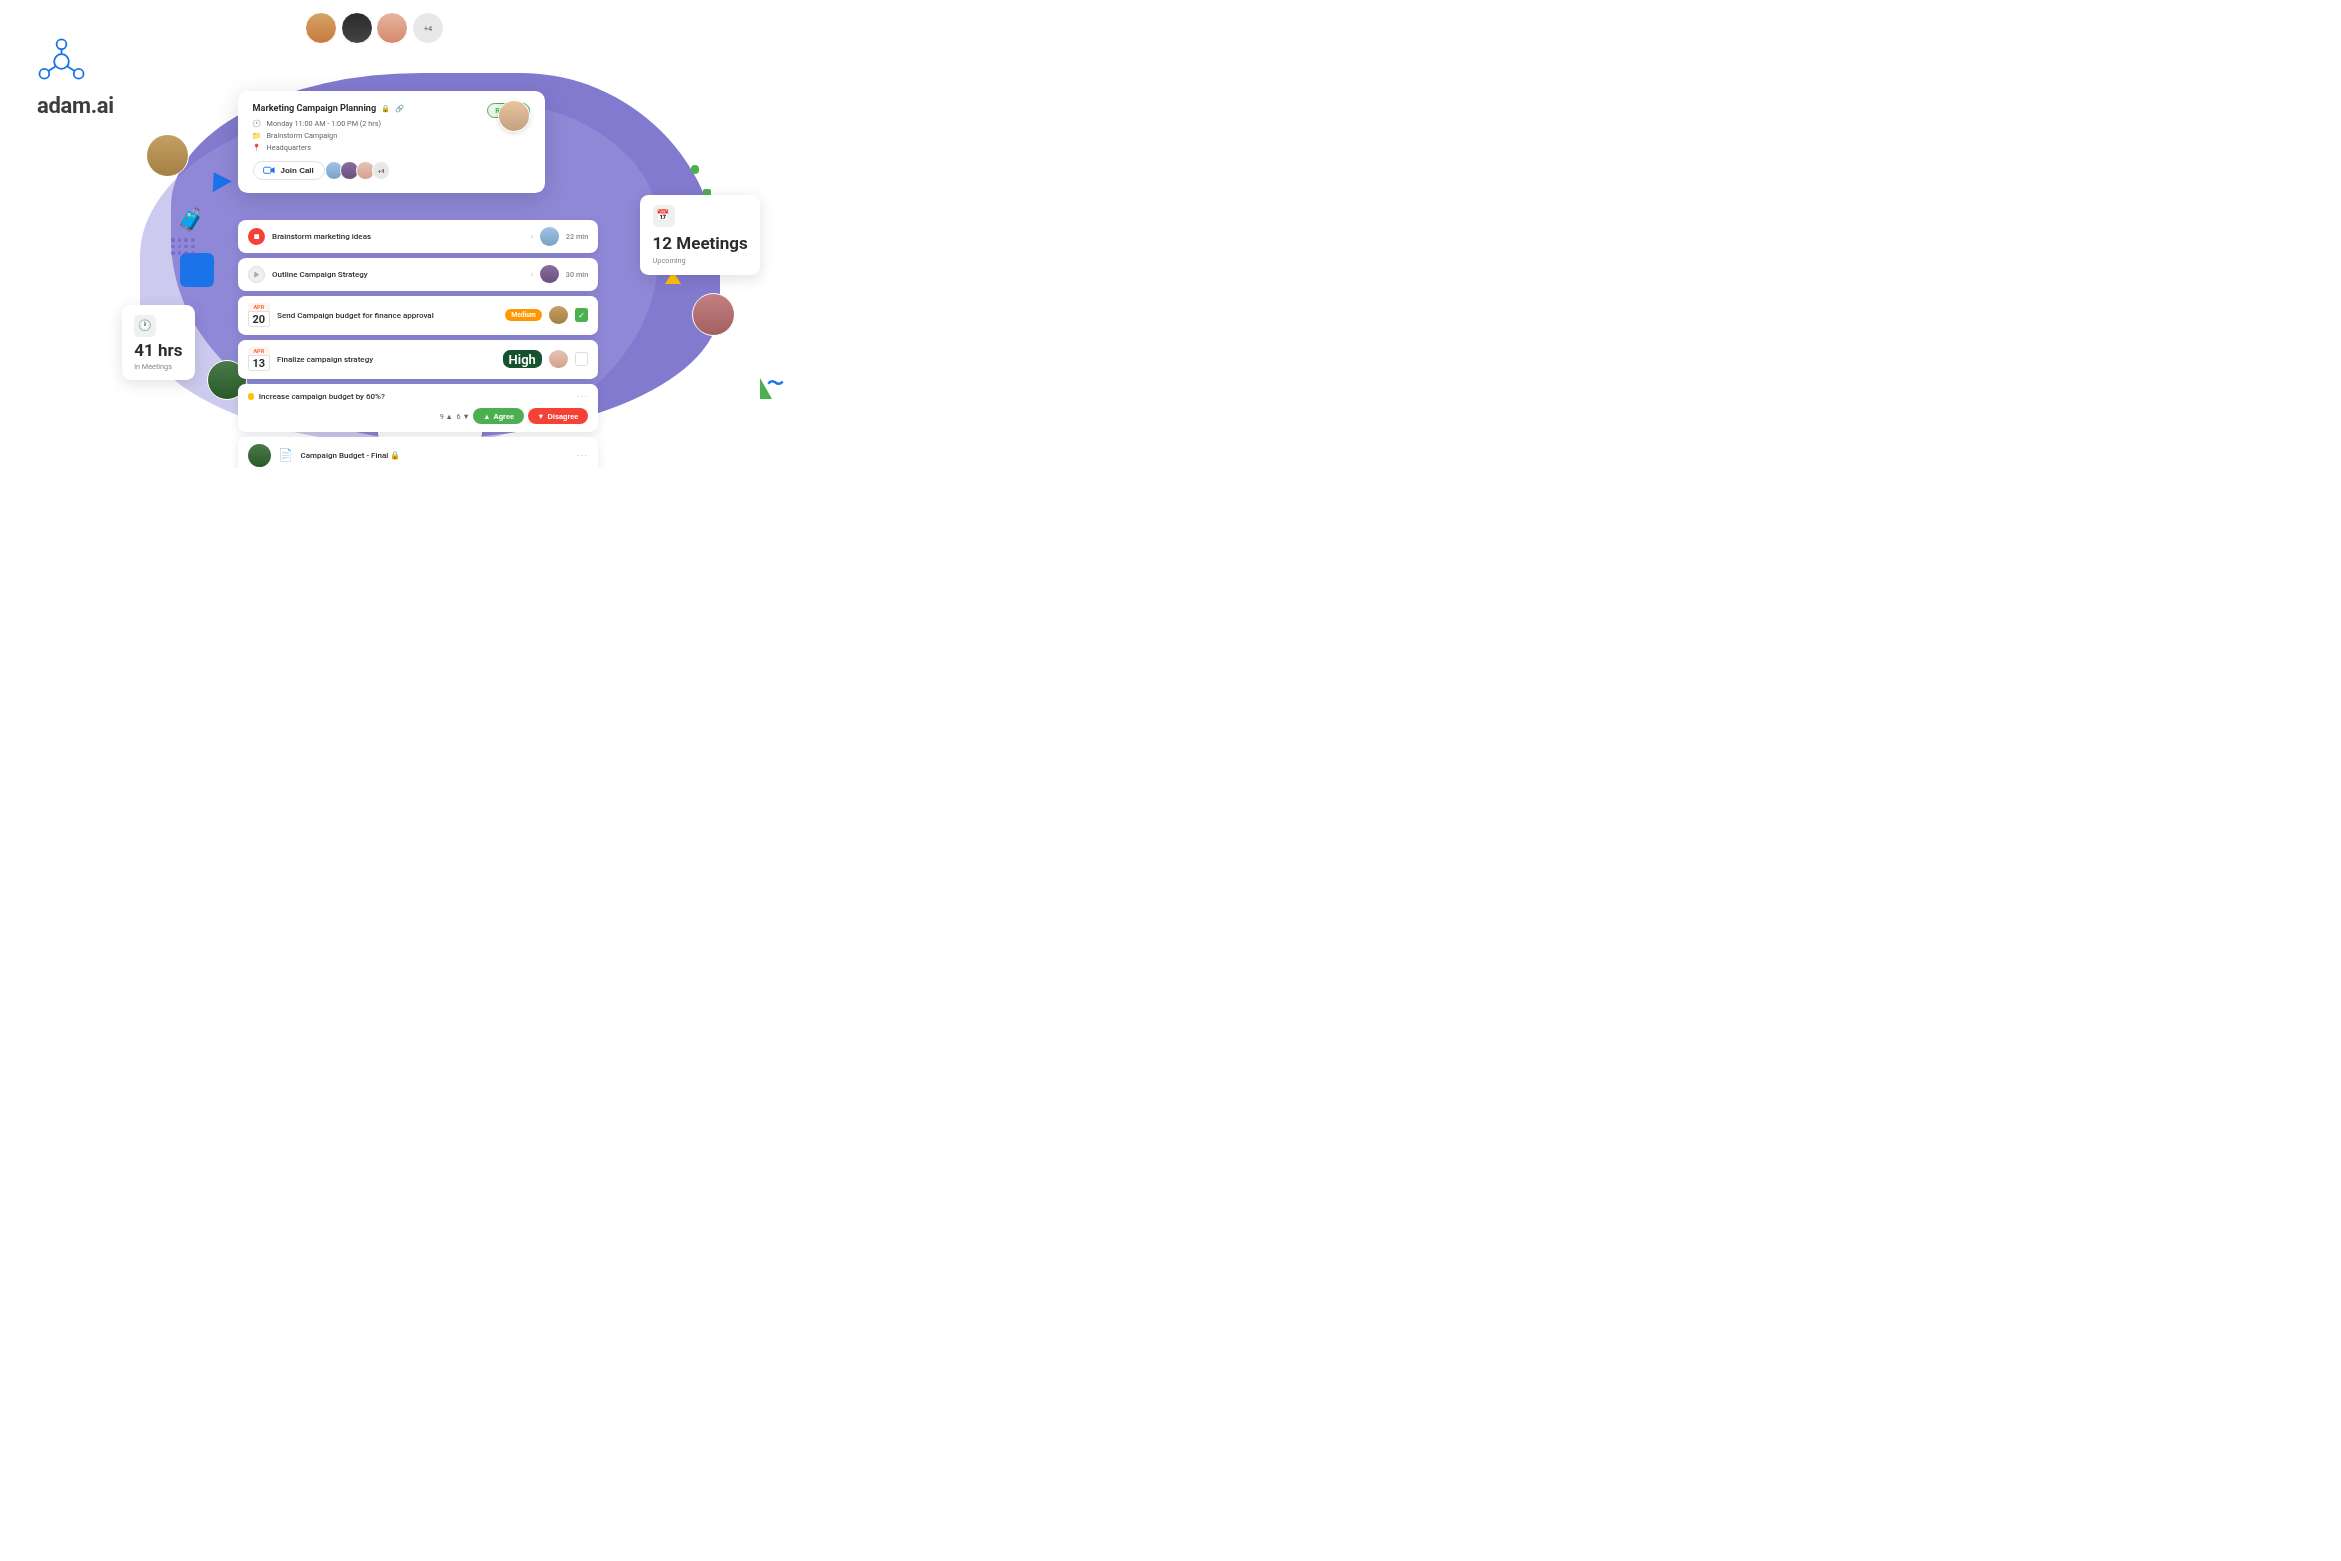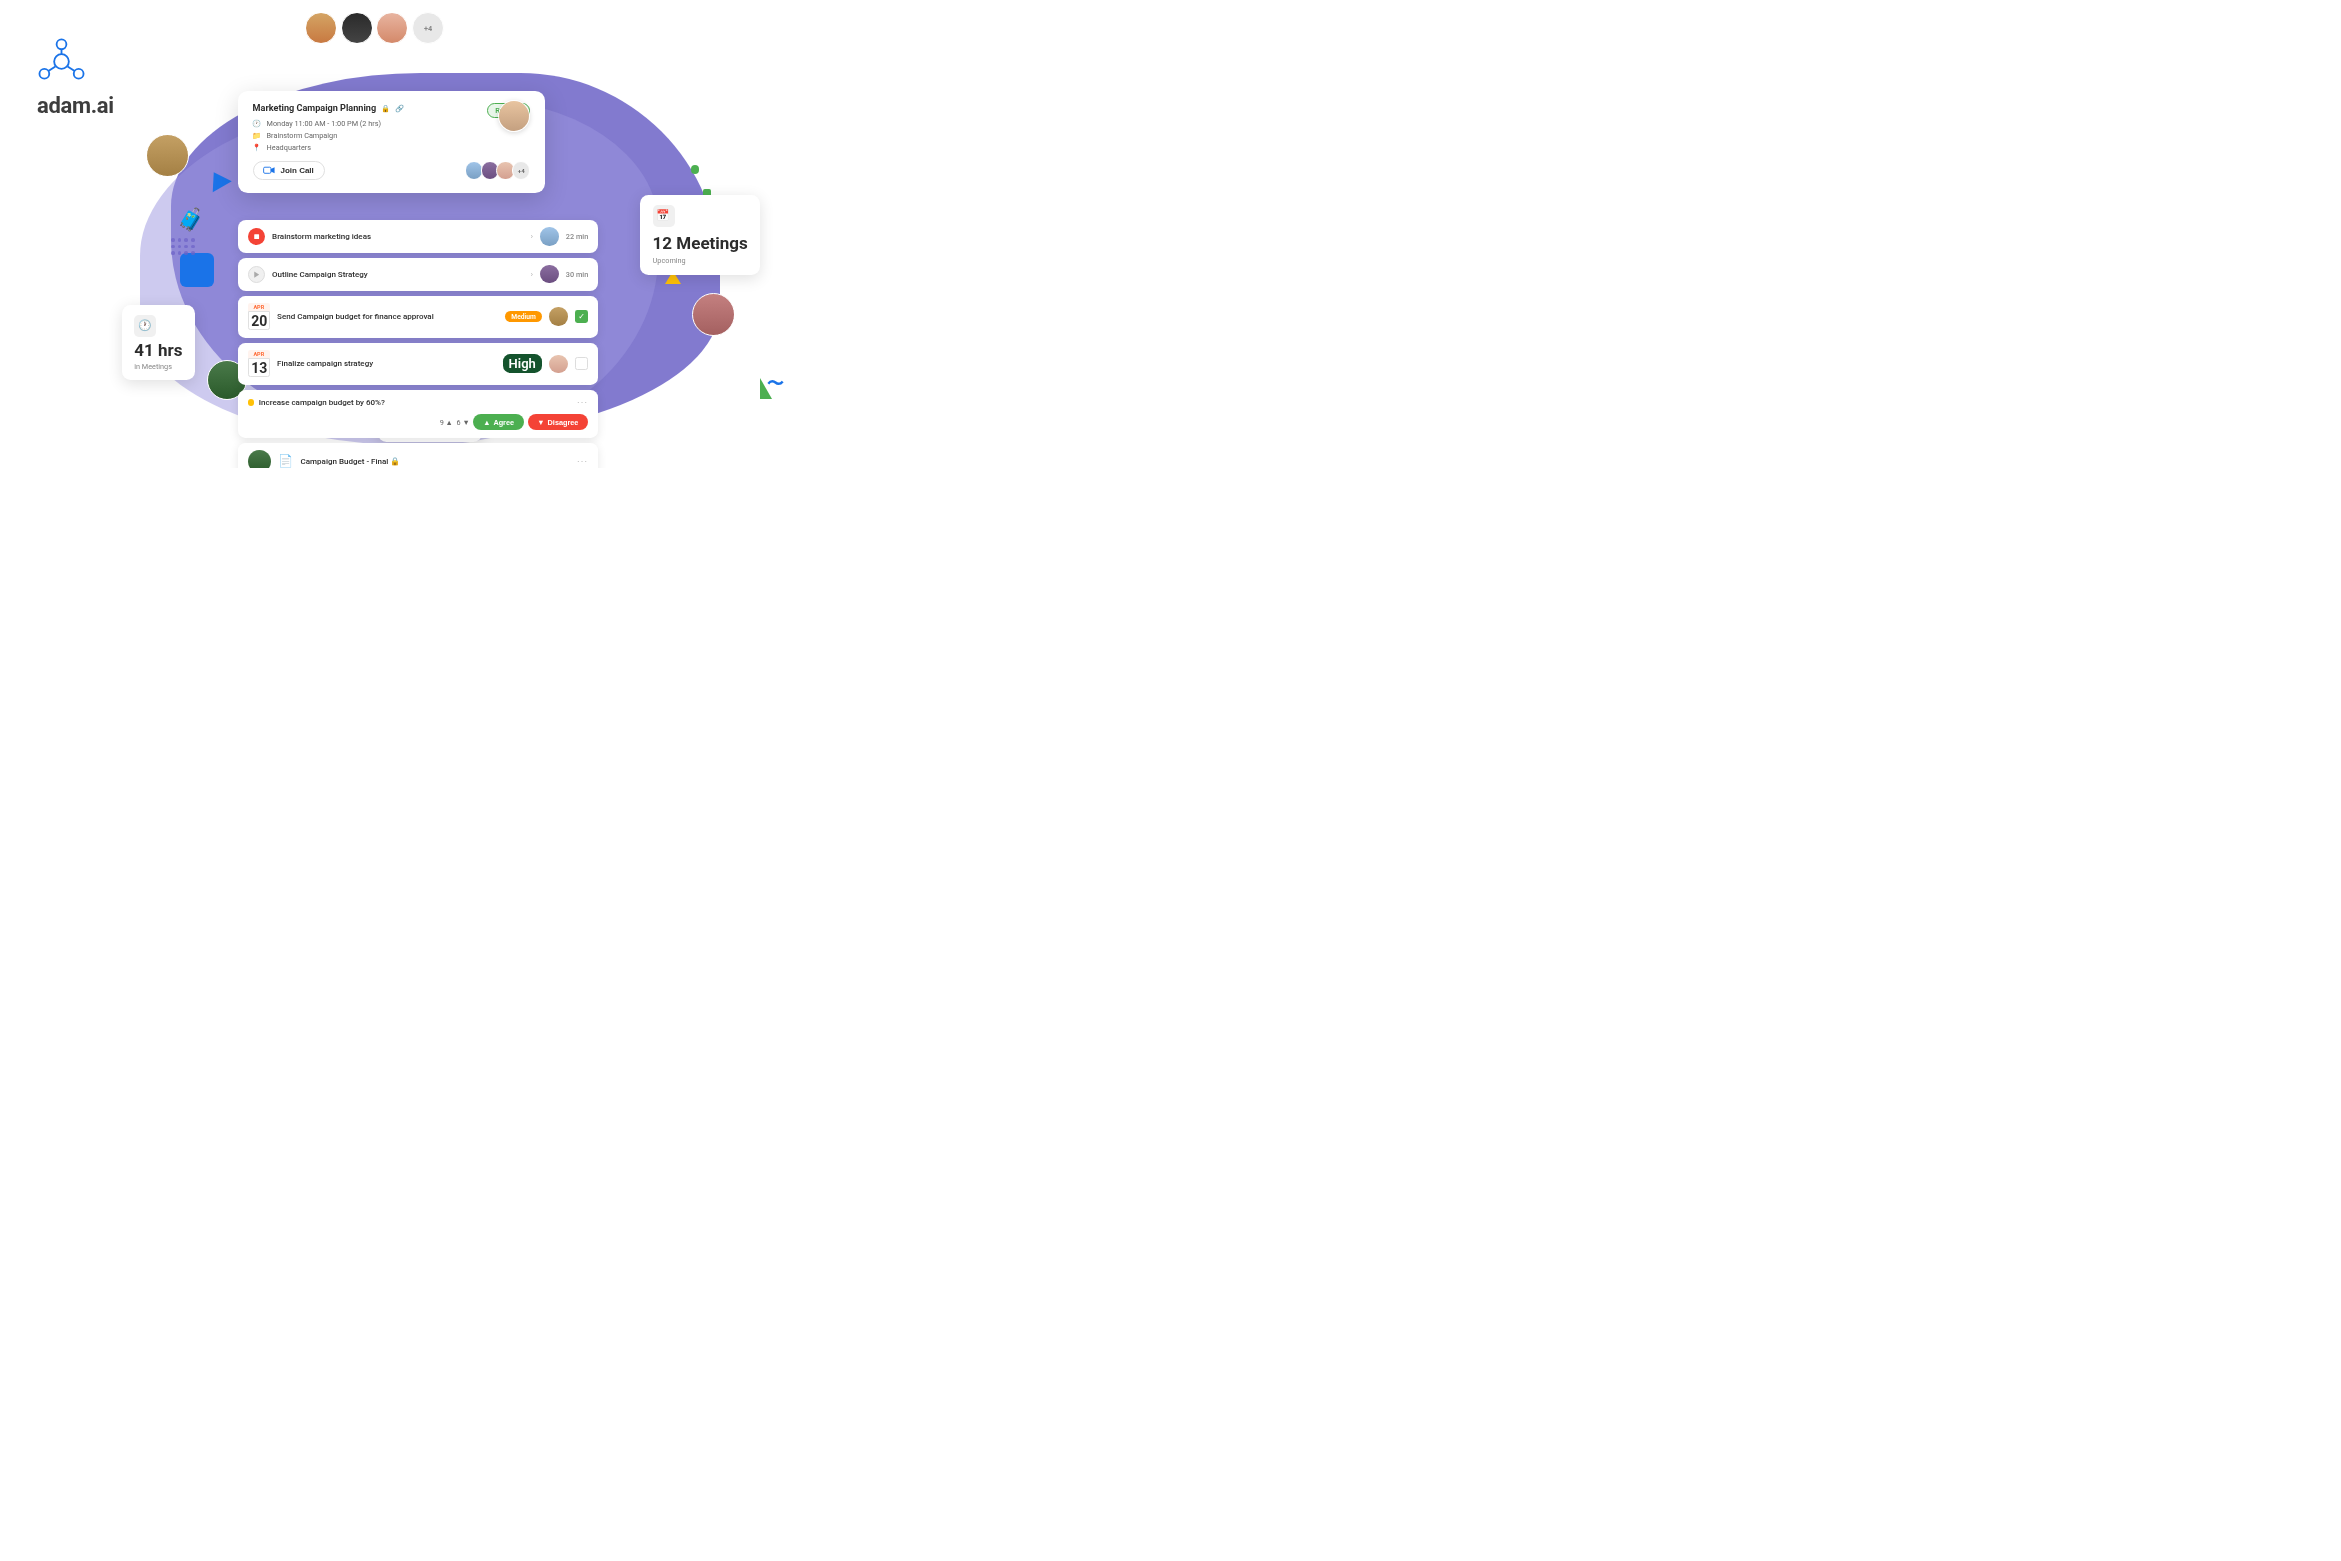--- a/index.html
+++ b/index.html
@@ -294,21 +294,20 @@
       font-size: 7.3px;
       color: #666;
     }
     .info-icon {
       font-size: 7.3px;
       color: #aaa;
     }
     .meeting-actions {
       display: flex;
       align-items: center;
-      justify-content: space-between;
       margin-top: 8.5px;
     }
     .join-btn {
       display: flex;
       align-items: center;
       gap: 4.9px;
       background: #fff;
       border: 0.9px solid #e0e0e0;
       border-radius: 12.2px;
       padding: 4.3px 9.8px;
@@ -419,21 +418,21 @@
     .date-month {
       font-size: 5.5px;
       color: #ff6b35;
       font-weight: 700;
       text-transform: uppercase;
       background: #fff3ee;
       border-radius: 2.4px 2.4px 0 0;
       padding: 1.2px 2.4px;
     }
     .date-day {
-      font-size: 14px;
+      font-size: 11px;
       font-weight: 700;
       color: #2c2c2c;
       background: #fff;
       border: 0.6px solid #e0e0e0;
       border-radius: 0 0 2.4px 2.4px;
       padding: 0.6px 2.4px;
     }
     .priority-medium {
       background: #ff9800;
       color: #fff;

